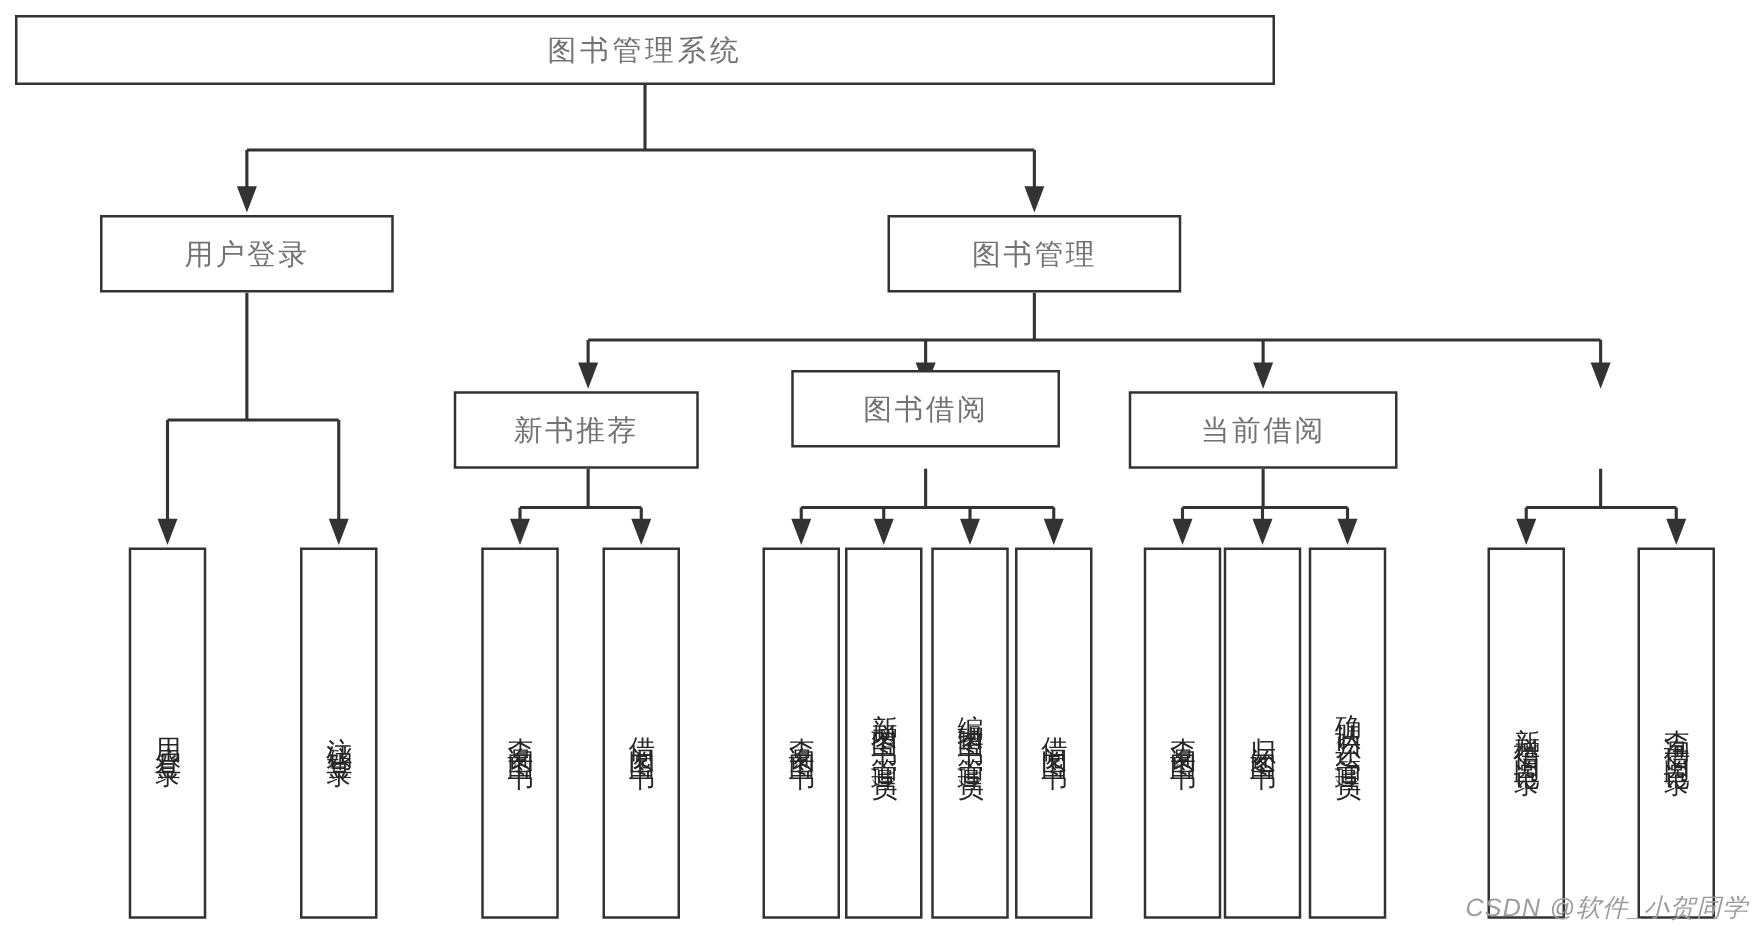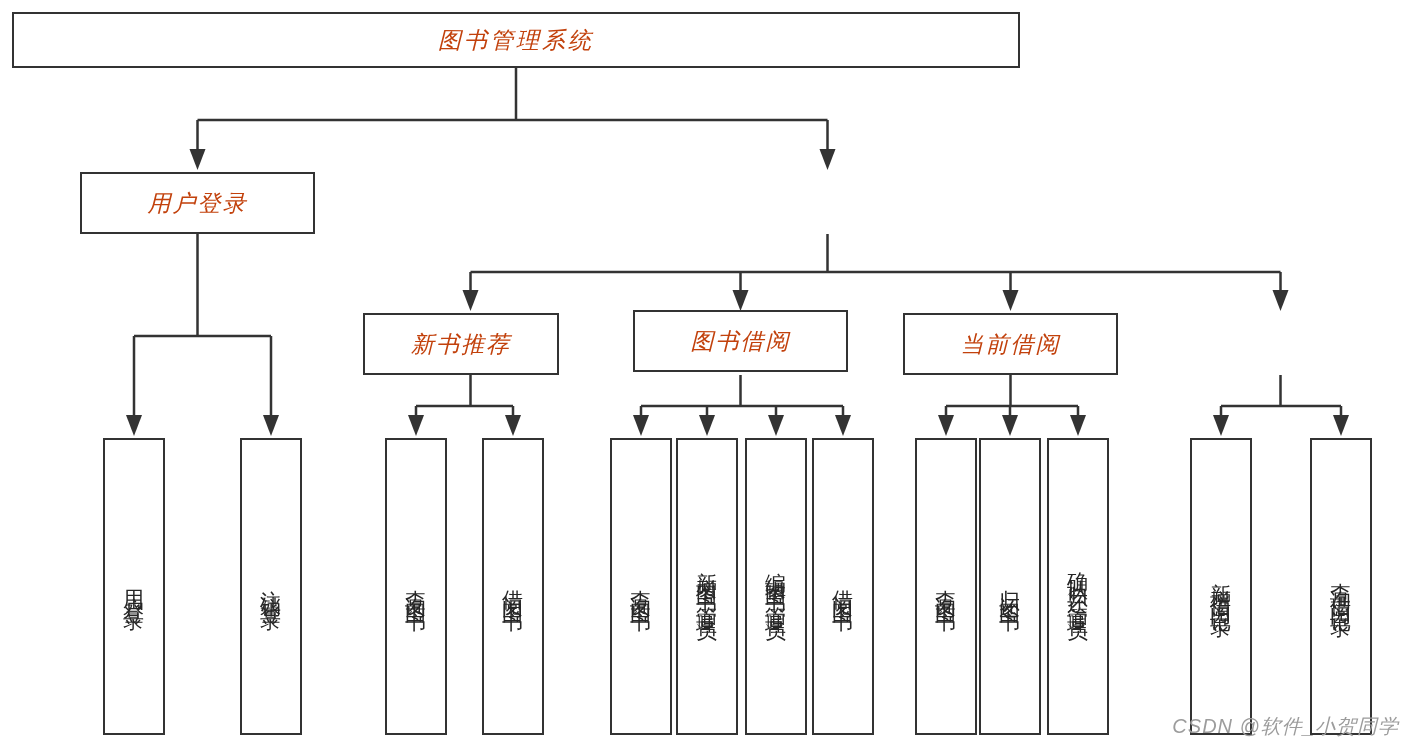--- a/index.html
+++ b/index.html
@@ -20,23 +20,22 @@
   }
   .hbox {
     position: absolute;
     border: 2.5px solid #333333;
     background: #ffffff;
     display: flex;
     align-items: center;
     justify-content: center;
     font-size: 23px;
     letter-spacing: 2px;
-    color: #c2410c;
+    color: #737373;
     white-space: nowrap;
-    font-style: italic;
   }
   .root-box  { left: 12px;  top: 12px;  width: 1008px; height: 56px; letter-spacing: 3px; }
   .l2-box, .l3-box { height: 62px; }
   .leaf {
     position: absolute;
     top: 438px;
     width: 62px;
     height: 297px;
     border: 2.5px solid #333333;
     background: #ffffff;
@@ -105,23 +104,24 @@
       <polygon points="1002,415 1018,415 1010,436"></polygon>
       <polygon points="1070,415 1086,415 1078,436"></polygon>
       <polygon points="1213,415 1229,415 1221,436"></polygon>
       <polygon points="1333,415 1349,415 1341,436"></polygon>
     </g>
   </svg>
 
   <div class="hbox root-box">图书管理系统</div>
 
   <div class="hbox l2-box" style="left:80px; top:172px; width:235px;">用户登录</div>
+  <div class="hbox l2-box" style="left:710px; top:172px; width:235px;">图书管理</div>
 
   <div class="hbox l3-box" style="left:363px; top:313px; width:196px;">新书推荐</div>
-  <div class="hbox l3-box" style="left:633px; top:310px; width:215px;">图书借阅</div>
+  <div class="hbox l3-box" style="left:633px; top:296px; width:215px;">图书借阅</div>
   <div class="hbox l3-box" style="left:903px; top:313px; width:215px;text-align:center;">当前借阅</div>
 
   <div class="leaf" style="left:103px;">
     <span class="vtext">用户登录</span>
   </div>
   <div class="leaf" style="left:240px;">
     <span class="vtext">注销登录</span>
   </div>
 
   <div class="leaf" style="left:385px;">

